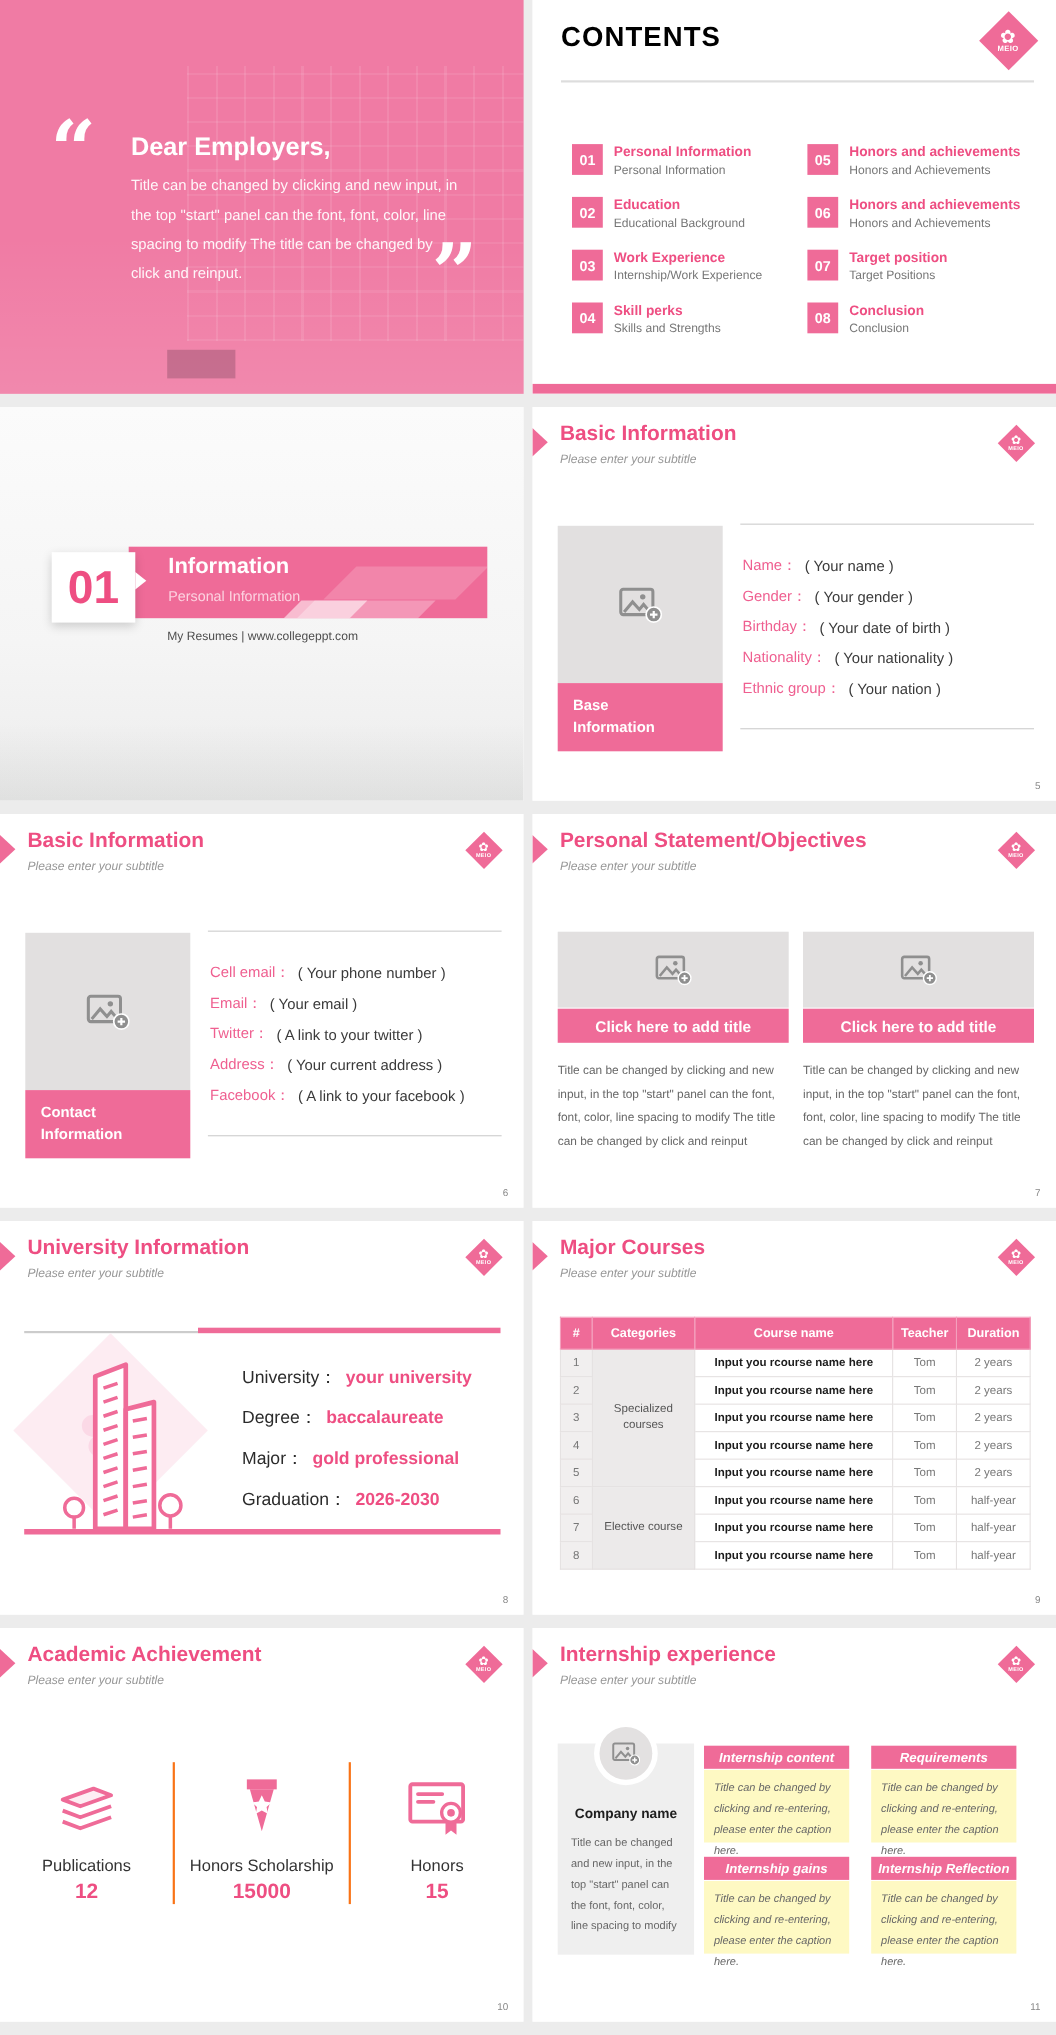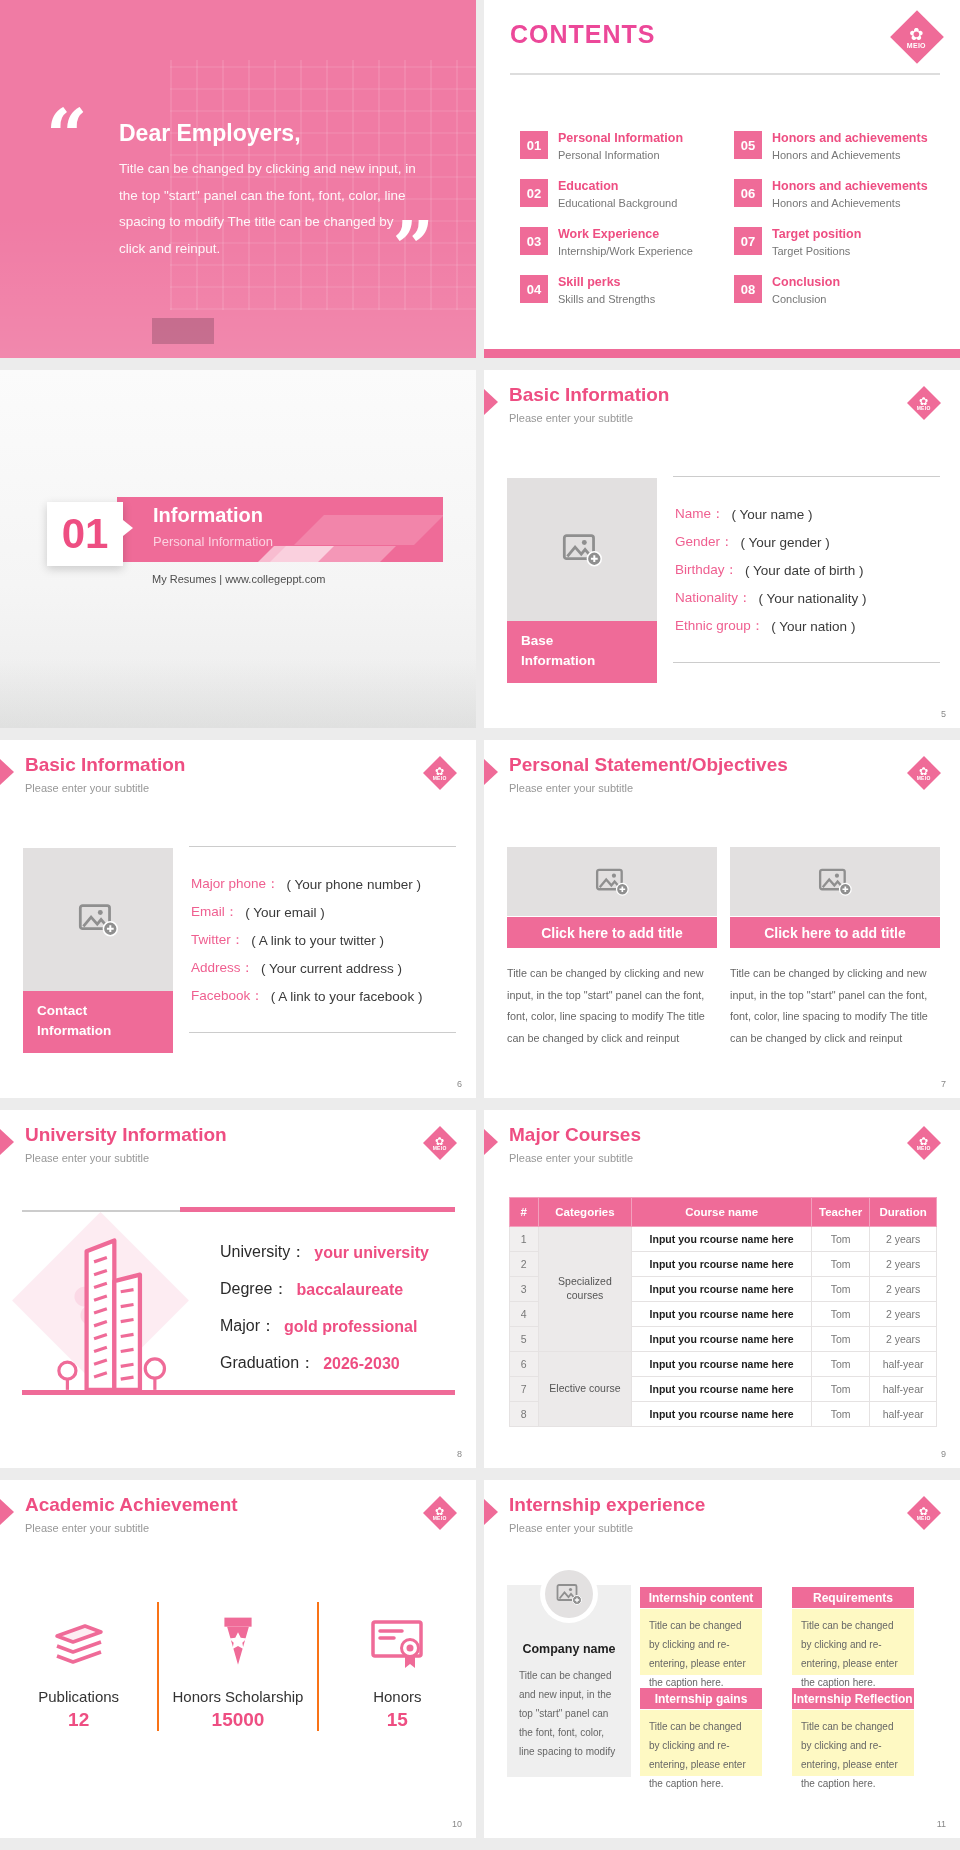--- a/index.html
+++ b/index.html
@@ -4,21 +4,21 @@
 <style>
   html,body{margin:0;padding:0;background:#ececec;font-family:"Liberation Sans",sans-serif;}
   .page{position:relative;width:960px;height:1850px;background:var(--page-bg,#ececec);display:grid;
         grid-template-columns:476px 476px;grid-template-rows:repeat(5,358px);gap:12px 8px;}
   .slide{position:relative;background:#fff;overflow:hidden;}
 
   
   .harrow{position:absolute;left:0;top:19px;width:0;height:0;
           border-left:14px solid var(--accent);border-top:13px solid transparent;border-bottom:13px solid transparent;}
   .htitle{position:absolute;left:25px;top:14px;font-size:19px;font-weight:bold;color:var(--accent-deep);}
-  .hsub{position:absolute;left:25px;top:42px;font-size:11px;color:#979797;}
+  .hsub{position:absolute;left:25px;top:42px;font-size:11px;color:#979797;font-style:italic;}
   .pnum{position:absolute;right:14px;bottom:9px;font-size:9px;color:#888;}
 
   
   .logo{position:absolute;top:17px;right:20px;width:32px;height:32px;}
   .logo .dia{width:24px;height:24px;margin:4px;background:var(--accent);transform:rotate(45deg);
              display:flex;align-items:center;justify-content:center;}
   .logo .inner{transform:rotate(-45deg);display:flex;flex-direction:column;align-items:center;line-height:1;}
   .logo .fl{color:#fff;font-size:11px;}
   .logo .lt{color:#fff;font-size:5px;font-weight:bold;letter-spacing:.3px;margin-top:-1px;}
   .logo.lg{top:12px;right:18px;width:50px;height:50px;}
@@ -38,21 +38,21 @@
     background-repeat:no-repeat;}
   .q-sign{position:absolute;left:152px;bottom:14px;width:62px;height:26px;background:rgba(70,40,55,.25);}
   .q-open{position:absolute;left:46px;top:100px;font-family:"DejaVu Serif",serif;font-weight:bold;
           font-size:72px;line-height:1;color:#fff;}
   .q-close{position:absolute;right:42px;top:212px;font-family:"DejaVu Serif",serif;font-weight:bold;
            font-size:72px;line-height:1;color:#fff;}
   .q-head{position:absolute;left:119px;top:120px;font-size:23px;font-weight:bold;color:#fff;}
   .q-body{position:absolute;left:119px;top:156px;width:302px;font-size:13.5px;line-height:1.98;color:rgba(255,255,255,.93);}
 
   
-  .c-title{position:absolute;left:26px;top:20px;font-size:25px;font-weight:bold;letter-spacing:1px;color:#ec4899;}
+  .c-title{position:absolute;left:26px;top:20px;font-size:25px;font-weight:bold;letter-spacing:1px;color:#000000;}
   .c-div{position:absolute;left:26px;top:73px;width:430px;height:2px;background:#ddd;}
   .c-grid{position:absolute;left:36px;top:131px;display:grid;grid-auto-flow:column;
           grid-template-rows:repeat(4,34px);grid-template-columns:214px 212px;row-gap:14px;}
   .c-item{display:flex;gap:10px;}
   .c-num{flex:0 0 28px;width:28px;height:28px;background:var(--accent);color:#fff;font-size:13px;font-weight:bold;
          display:flex;align-items:center;justify-content:center;}
   .c-lab{font-size:12.5px;font-weight:bold;color:var(--accent-deep);line-height:1.25;}
   .c-sub{font-size:11px;color:#777;margin-top:2px;}
   .c-stripe{position:absolute;left:0;right:0;bottom:0;height:9px;background:var(--accent);}
 
@@ -129,21 +129,21 @@
   .ach-ico{height:66px;display:flex;align-items:flex-end;justify-content:center;}
   .ach-lab{margin-top:14px;font-size:15px;color:#333;}
   .ach-val{margin-top:4px;font-size:19px;font-weight:bold;color:var(--accent-deep);}
 
   
   .co-card{position:absolute;left:23px;top:105px;width:124px;height:192px;background:#efefef;}
   .co-circle{position:absolute;left:61px;top:90px;width:48px;height:48px;border-radius:50%;background:#e3e1e1;
              box-shadow:0 0 0 5px #fff;display:flex;align-items:center;justify-content:center;}
   .co-name{position:absolute;left:23px;top:162px;width:124px;text-align:center;font-size:12.5px;font-weight:bold;color:#1e1e1e;}
   .co-body{position:absolute;left:35px;top:186px;width:101px;font-size:10px;color:#666;line-height:1.9;}
-  .i-card{position:absolute;width:122px;}
+  .i-card{position:absolute;width:132px;font-style:italic;}
   .i-c1{left:156px;top:107px;} .i-c2{left:308px;top:107px;}
   .i-c3{left:156px;top:208px;} .i-c4{left:308px;top:208px;}
   .i-head{height:21px;background:var(--accent);color:#fff;font-weight:bold;font-size:12px;
           display:flex;align-items:center;justify-content:center;}
   .i-body{background:#fef9c3;margin-top:1px;box-sizing:border-box;height:66px;padding:7px 9px 0 9px;
           font-size:10px;color:#666;line-height:1.9;}
 </style>
 </head>
 <body>
 
@@ -320,21 +320,21 @@
         <path d="M21 15.8 v4.4 M18.8 18 h4.4" stroke="#fff" stroke-width="1.3"></path>
       </svg>
     </div>
     <div class="ph-label">
       <div>Contact</div>
       <div>Information</div>
     </div>
     <div class="line-top"></div>
     <div class="info-list">
       <div class="info-row">
-        <span class="info-lab">Major phone：</span>
+        <span class="info-lab">Cell email：</span>
         <span class="info-val">( Your phone number )</span>
         </div>
       <div class="info-row">
         <span class="info-lab">Email：</span>
         <span class="info-val">( Your email )</span>
         </div>
       <div class="info-row">
         <span class="info-lab">Twitter：</span>
         <span class="info-val">( A link to your twitter )</span>
         </div>

